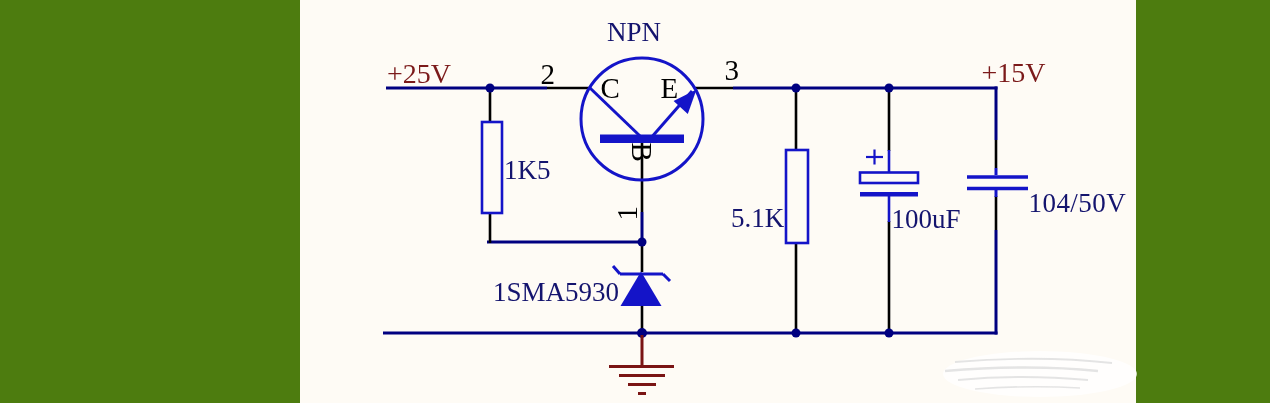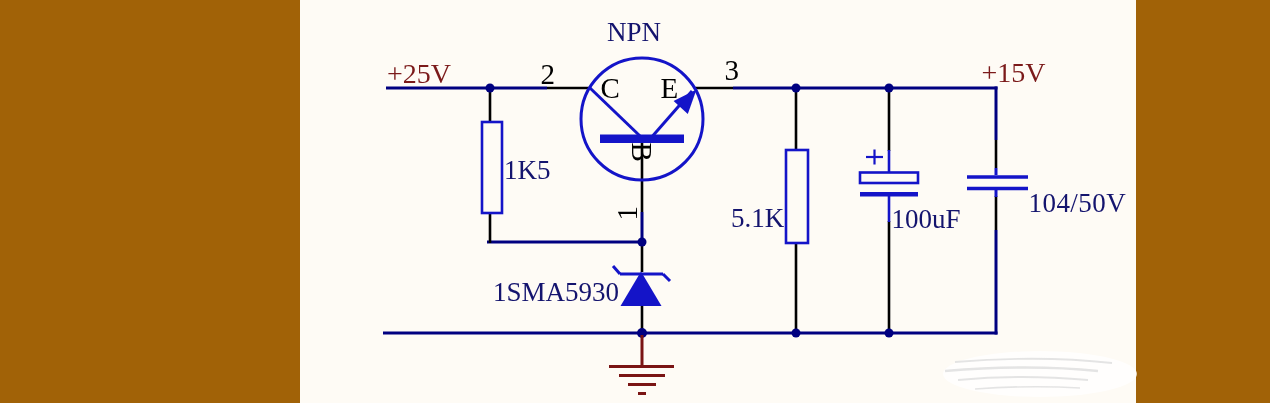--- a/index.html
+++ b/index.html
@@ -1,16 +1,16 @@
 <!DOCTYPE html>
 <html><head>
 <meta charset="utf-8">
 <style>
   html,body{margin:0;padding:0;background:#ffffff;}
-  #page{position:relative;width:1270px;height:403px;background:#a16207;overflow:hidden;}
+  #page{position:relative;width:1270px;height:403px;background:#4d7c0f;overflow:hidden;}
   svg{position:absolute;top:0;left:0;}
   text{font-family:"Liberation Serif", serif;}
 </style>
 </head>
 <body>
 <div id="page">
 <svg width="1270" height="403" viewBox="0 0 1270 403">
 
   <rect x="300" y="0" width="836" height="403" fill="#fefbf5"></rect>
 

